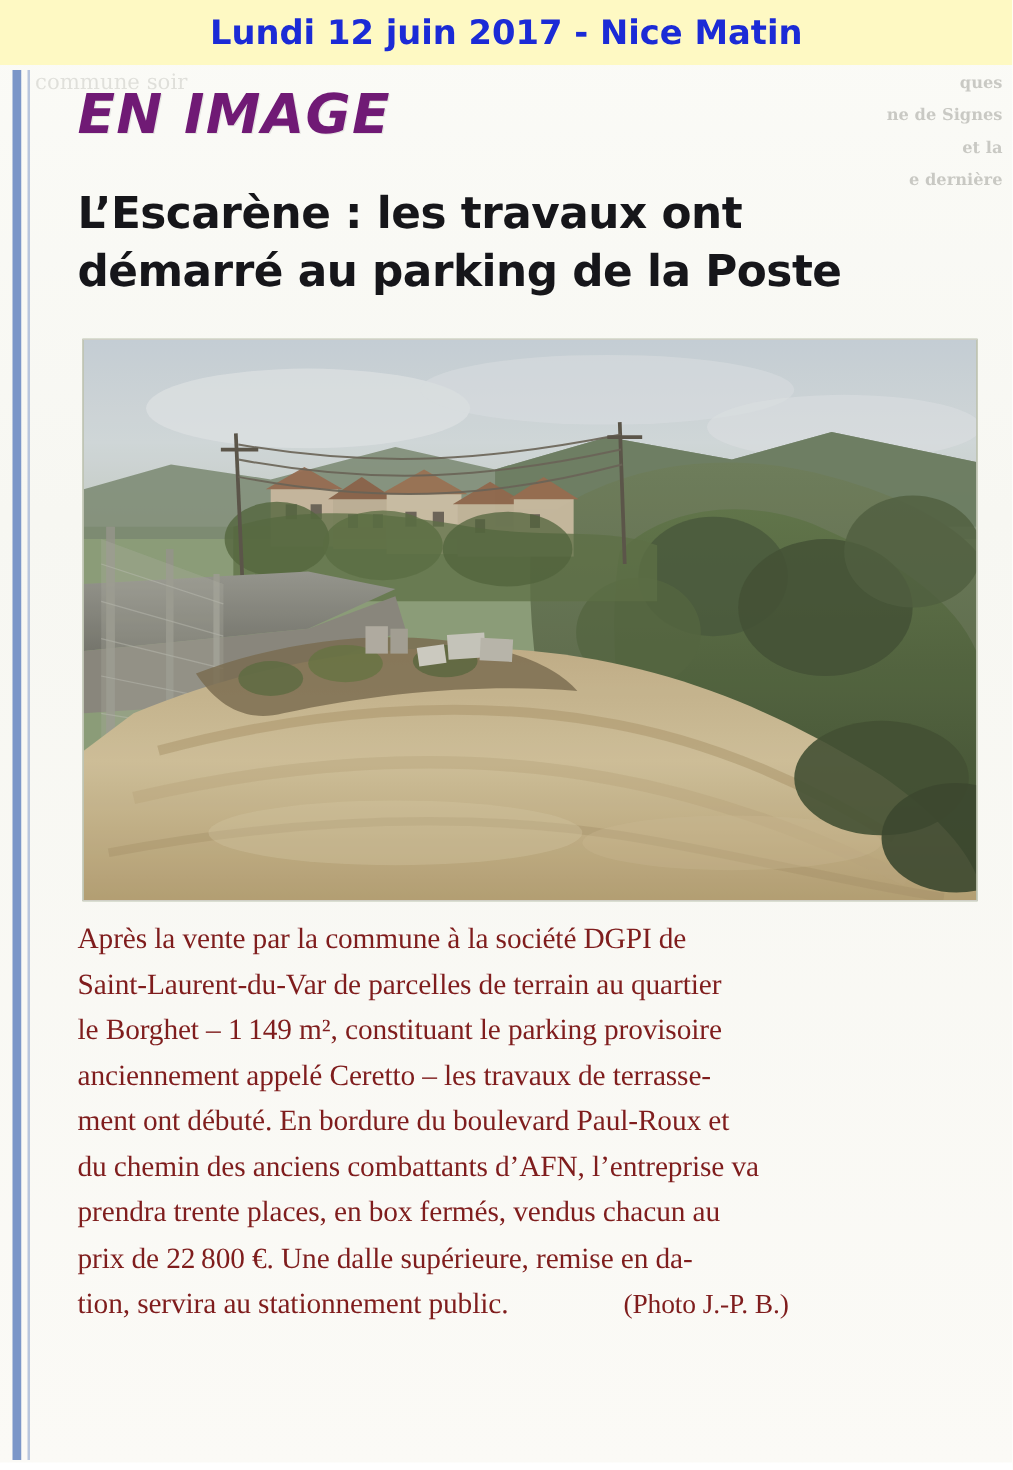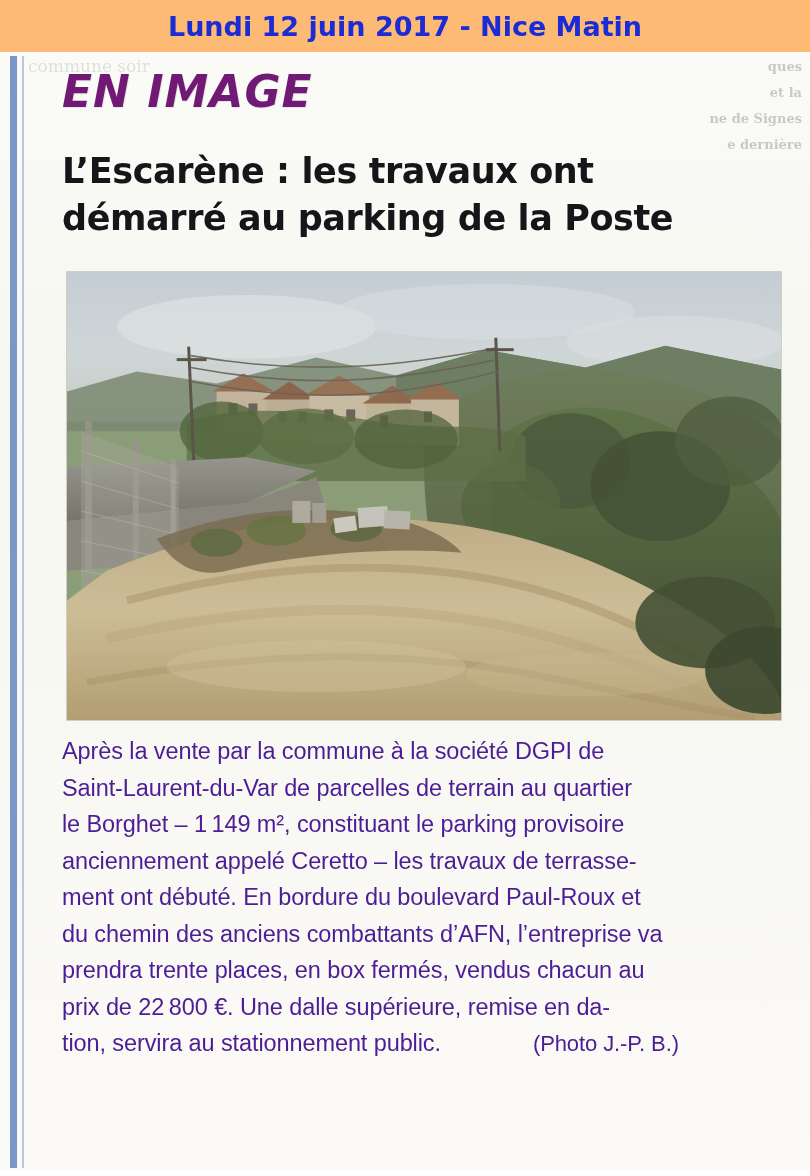--- a/index.html
+++ b/index.html
@@ -37,21 +37,21 @@
   
   .date-banner {
     position: absolute;
     top: 0;
     left: 0;
     width: 810px;
     height: 52px;
     display: flex;
     align-items: center;
     justify-content: center;
-    background: #fdba74;
+    background: #fef9c3;
     z-index: 6;
   }
   .date-banner .date-text {
     color: #1b2bd6;
     font-family: "DejaVu Sans", sans-serif;
     font-weight: bold;
     font-size: 27px;
     letter-spacing: 0px;
     white-space: nowrap;
   }
@@ -162,22 +162,22 @@
   }
   .photo svg { display: block; width: 100%; height: 100%; }
 
   
   .caption {
     position: absolute;
     top: 733px;
     left: 62px;
     width: 726px;
     z-index: 5;
-    color: #4c1d95;
-    font-family: Liberation Sans, sans-serif;
+    color: #7f1d1d;
+    font-family: Liberation Serif, serif;
     font-size: 23.5px;
     line-height: 36.5px;
     letter-spacing: -0.1px;
   }
   .caption p { margin: 0; }
   .caption .line { display: block; white-space: nowrap; }
   .caption .credit {
     display: inline-block;
     padding-left: 92px;
     font-size: 22px;
@@ -200,22 +200,22 @@
 <div class="page">
 
   <div class="paper-tint"></div>
 
   <div class="date-banner">
     <span class="date-text">Lundi 12 juin 2017 - Nice Matin</span>
   </div>
 
   <div class="bleed">
     <div>ques</div>
+    <div>ne de Signes</div>
     <div>et la</div>
-    <div>ne de Signes</div>
     <div>e dernière</div>
     <div>e commune</div>
   </div>
   <div class="bleed-left">
     <div>commune soir</div>
   </div>
 
   <div class="left-rule"></div>
   <div class="left-rule-inner"></div>
 

